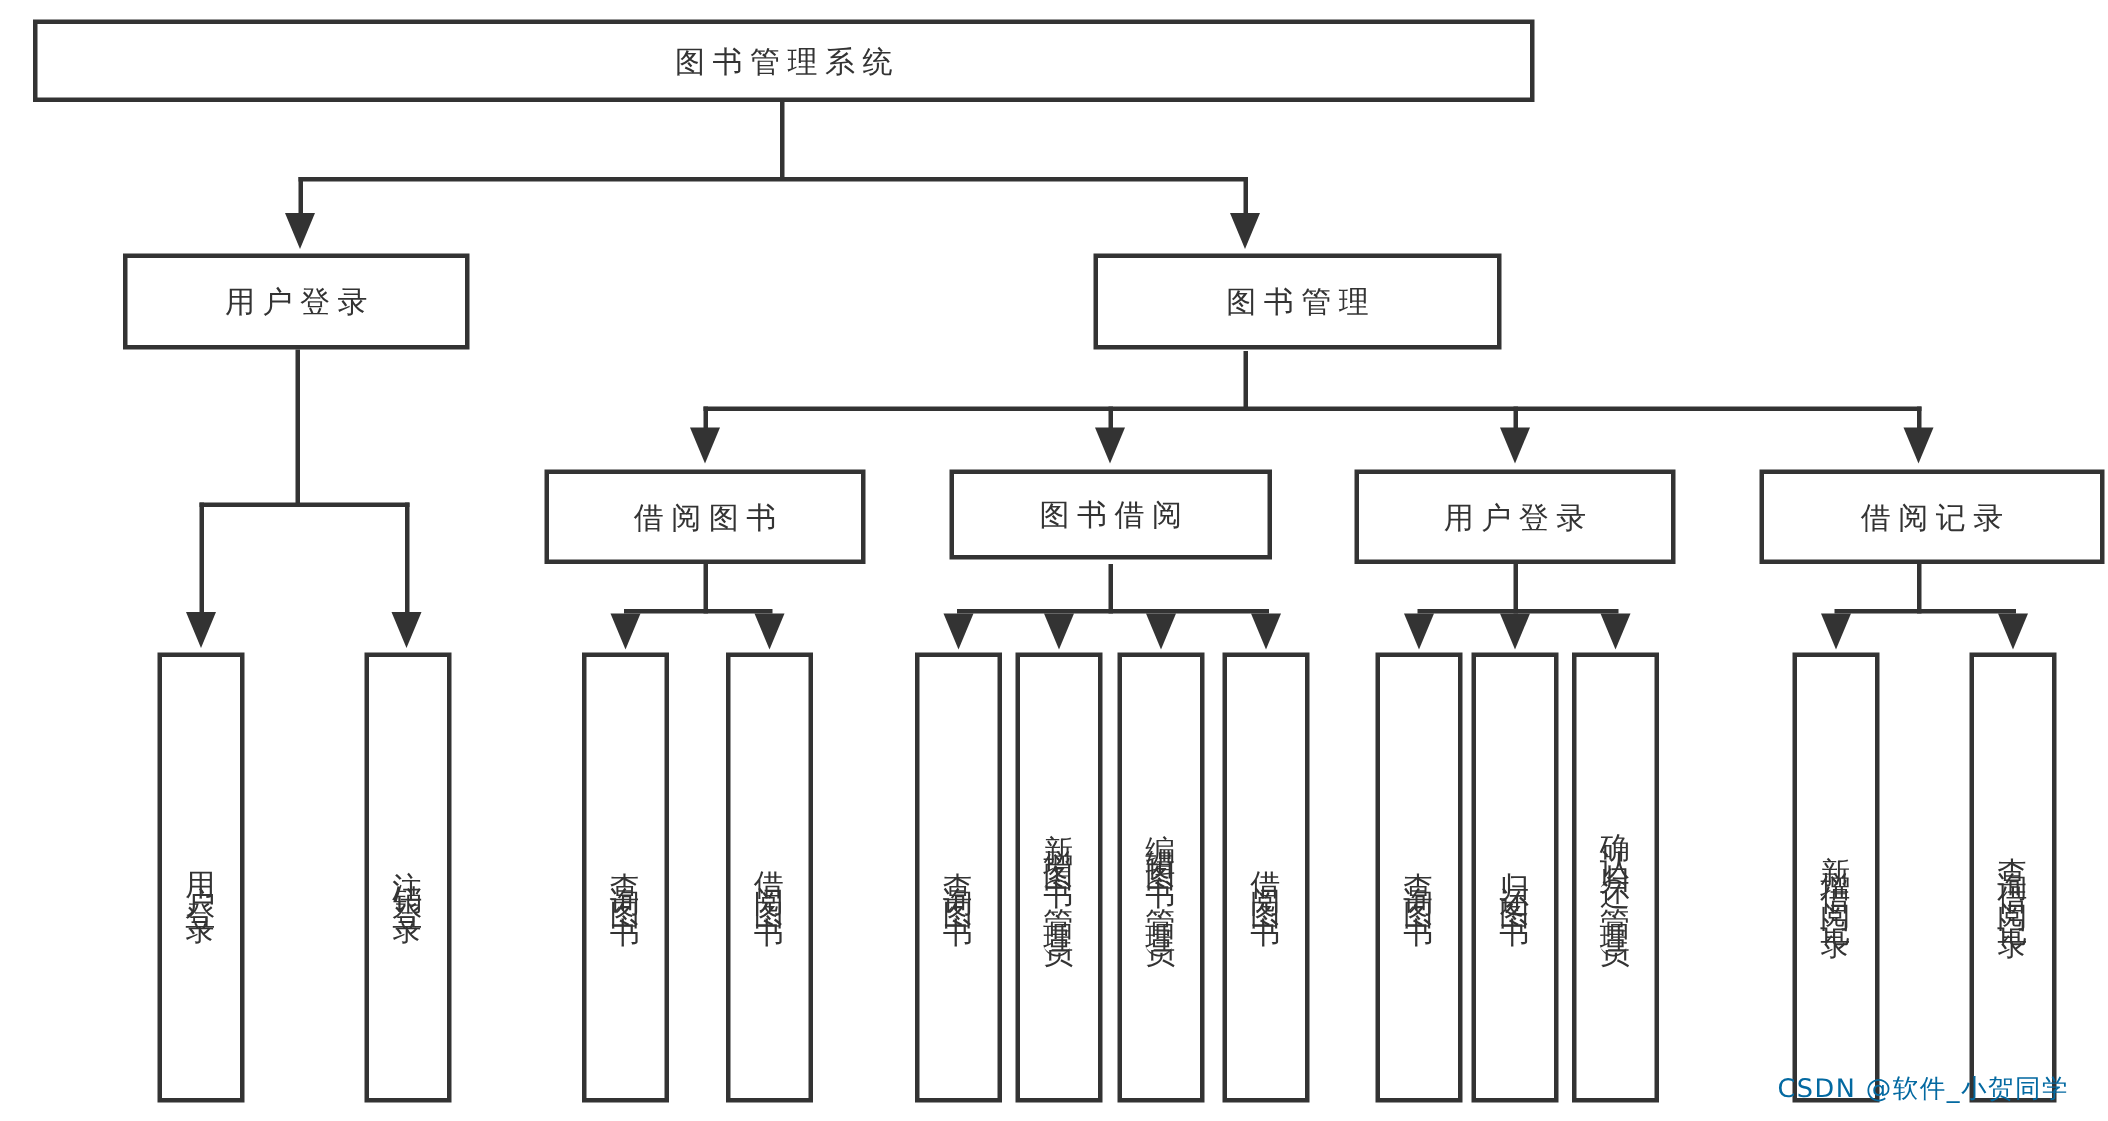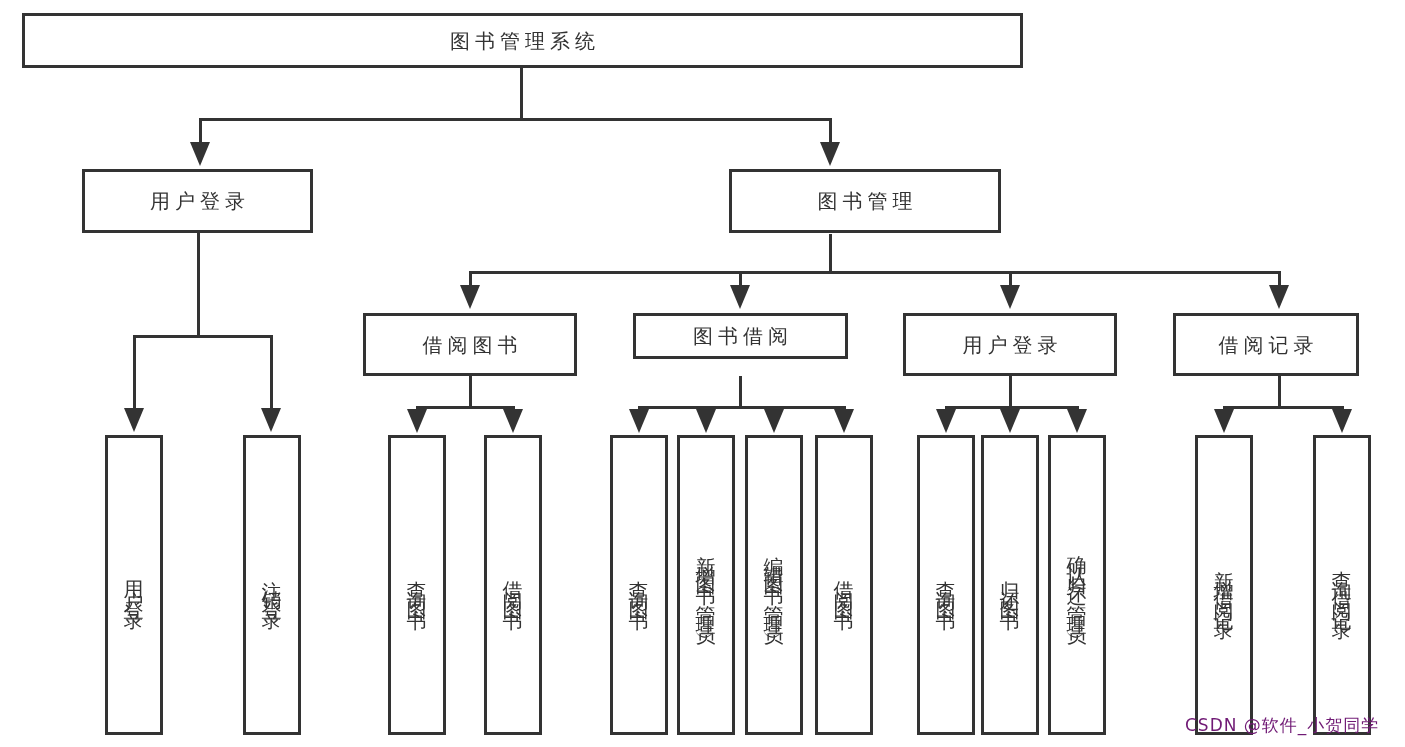--- a/index.html
+++ b/index.html
@@ -38,42 +38,42 @@
     position:absolute;width:0;height:0;
     border-left:10px solid transparent;
     border-right:10px solid transparent;
     border-top:24px solid #333333;
     margin-left:-10px;
   }
   .watermark{
     position:absolute;
     left:1185px;top:714px;
     font-size:17px;letter-spacing:1px;
-    color:#701a75;
+    color:#0369a1;
     z-index:10;white-space:nowrap;
   }
 </style>
 </head>
 <body>
 
 <div id="canvas">
 
   <div class="hbox" style="left:22px;top:13px;width:1001px;height:55px;">图书管理系统</div>
 
   <div class="hbox" style="left:82px;top:169px;width:231px;height:64px;">用户登录</div>
 
   <div class="hbox" style="left:713px;top:169px;width:272px;height:64px;margin-left:16px;">图书管理</div>
 
   <div class="hbox" style="left:363px;top:313px;width:214px;height:63px;">借阅图书</div>
 
-  <div class="hbox" style="left:633px;top:313px;width:215px;height:46px;">图书借阅</div>
+  <div class="hbox" style="left:633px;top:313px;width:215px;height:60px;">图书借阅</div>
 
   <div class="hbox" style="left:903px;top:313px;width:214px;height:63px;">用户登录</div>
 
-  <div class="hbox" style="left:1173px;top:313px;width:186px;height:63px;">借阅记录</div>
+  <div class="hbox" style="left:1173px;top:313px;width:230px;height:63px;">借阅记录</div>
 
   <div class="vbox" style="left:105px;">用户登录</div>
   <div class="vbox" style="left:243px;">注销登录</div>
 
   <div class="vbox" style="left:388px;">查询图书</div>
   <div class="vbox" style="left:484px;">借阅图书</div>
 
   <div class="vbox" style="left:610px;">查询图书</div>
   <div class="vbox" style="left:677px;">新增图书（管理员）</div>
   <div class="vbox" style="left:745px;">编辑图书（管理员）</div>

